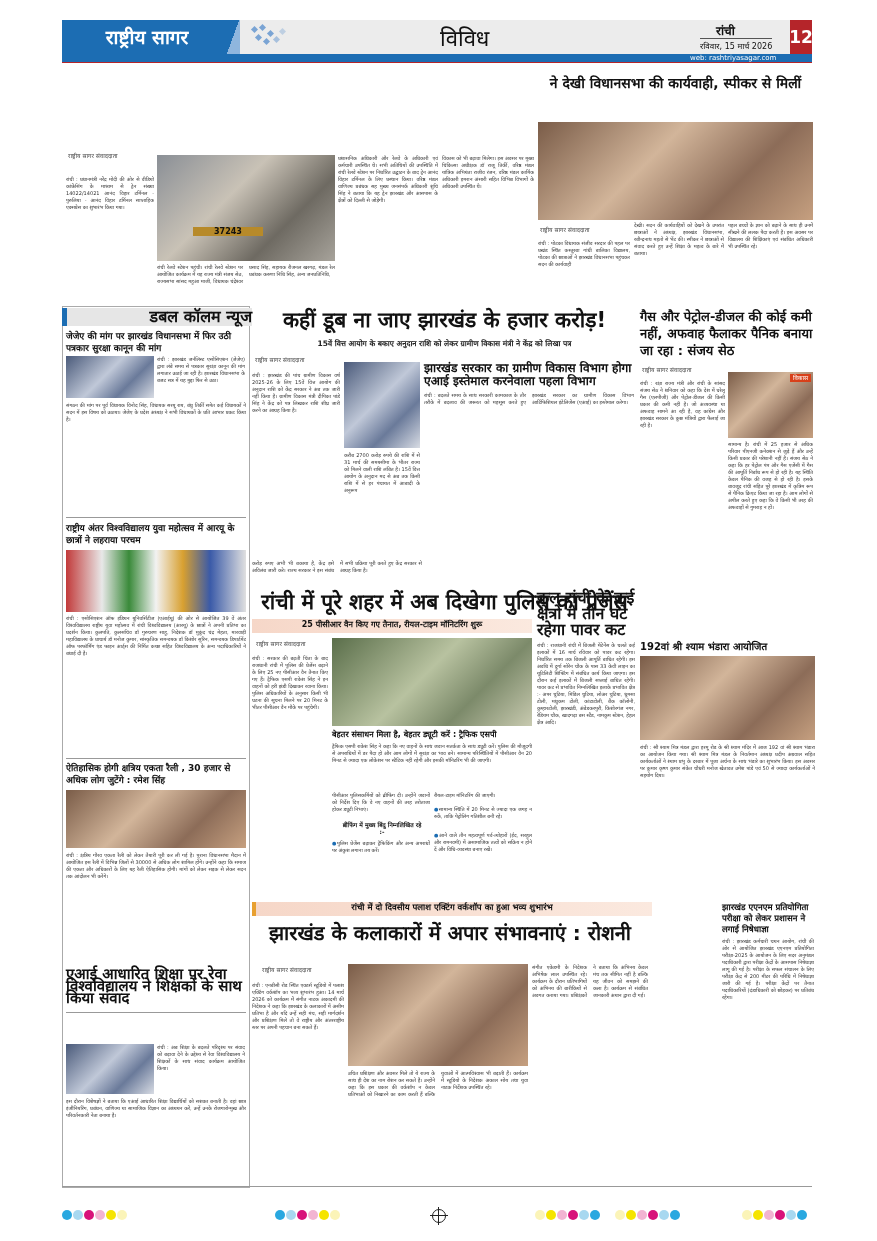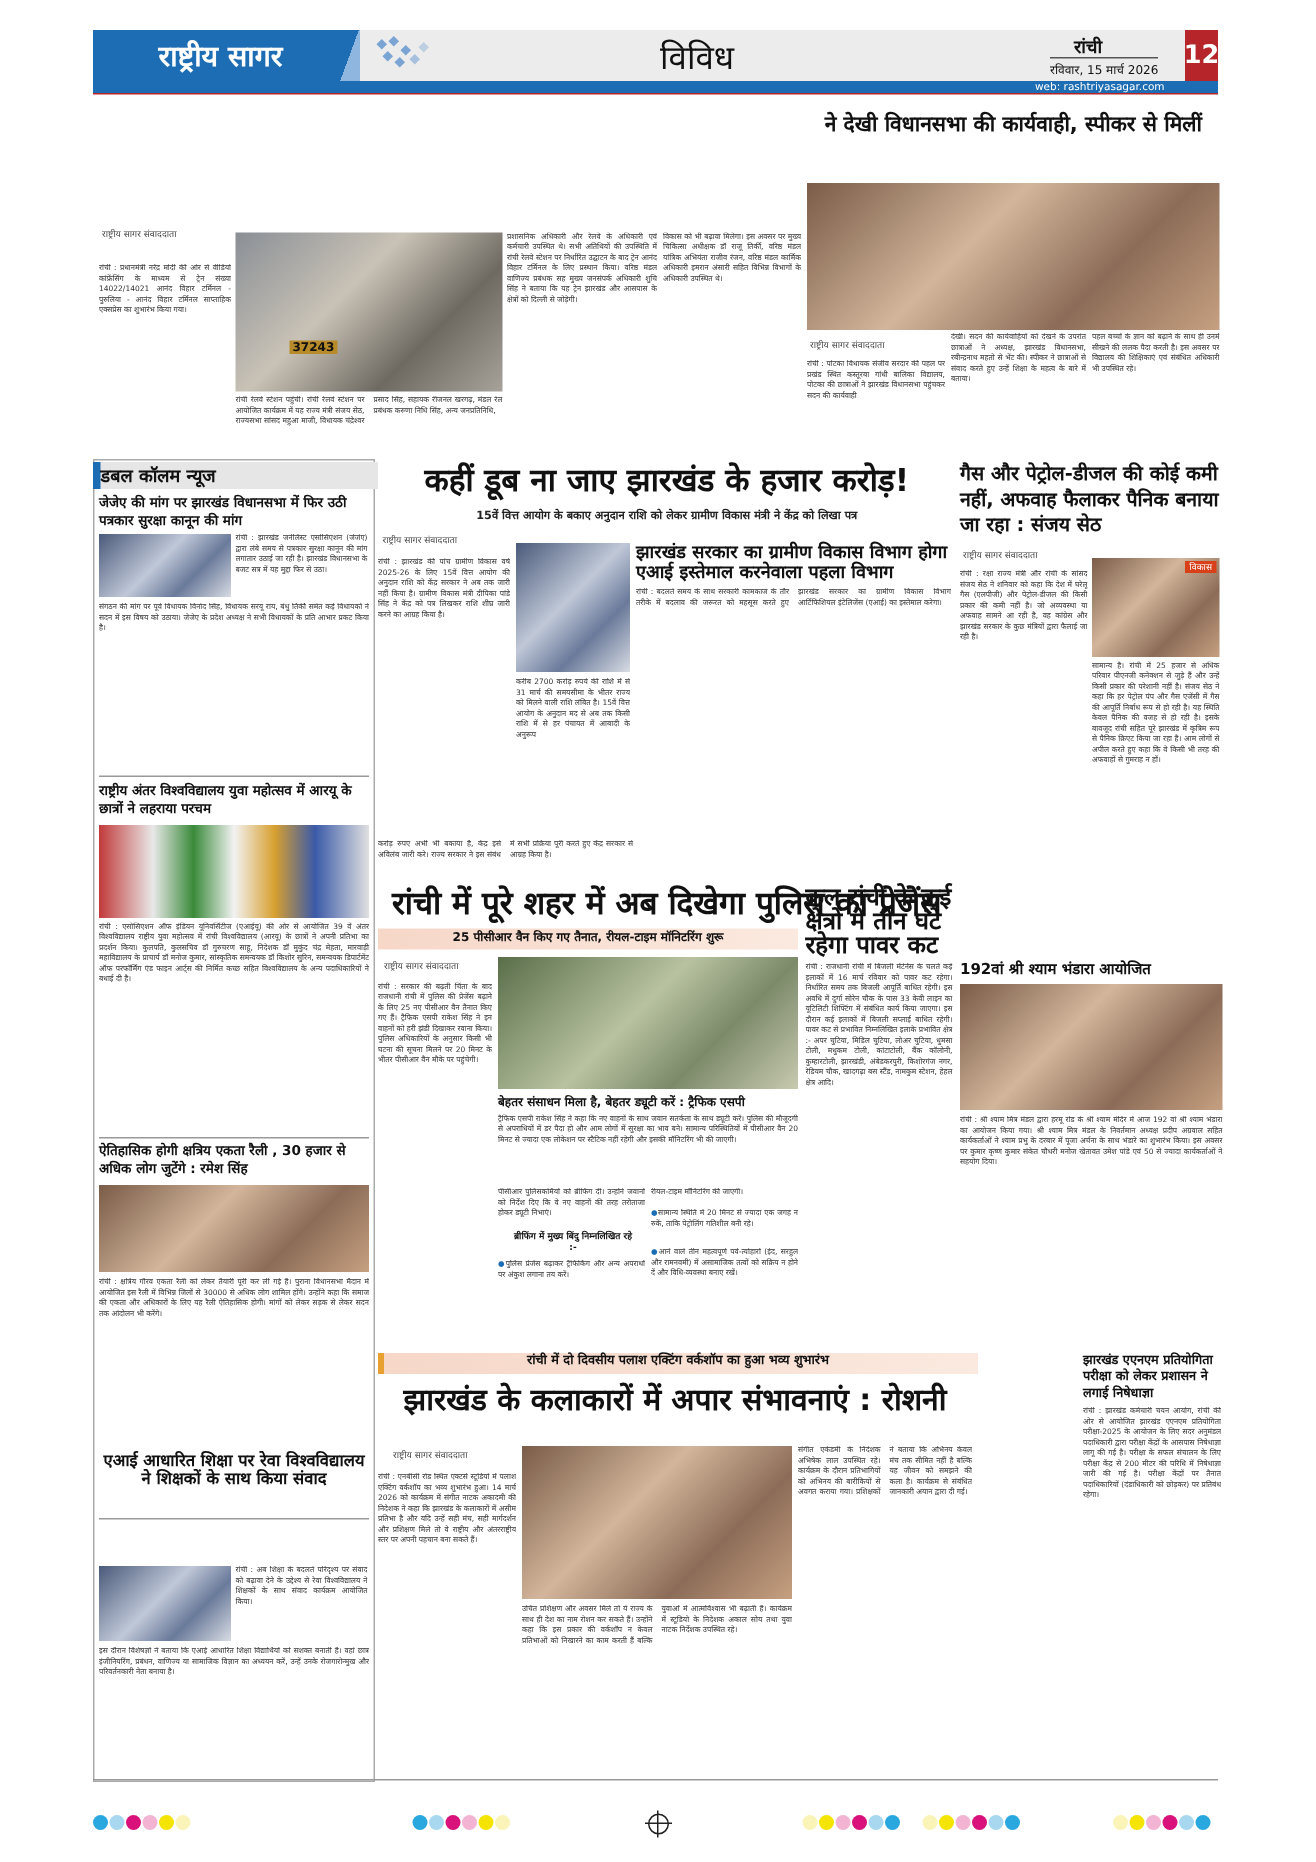--- a/index.html
+++ b/index.html
@@ -21,21 +21,21 @@
   
   .hl{font-weight:bold;line-height:1.15;color:#111;}
   .body{font-size:5px;line-height:7px;color:#333;text-align:justify;overflow:hidden;}
   .byline{font-size:6px;color:#444;}
   .photo{background:linear-gradient(135deg,#8a8f96,#c9c2b6 40%,#6e6a62 70%,#a7a39b);}
   .photo.warm{background:linear-gradient(135deg,#7a5c48,#d2b59a 40%,#8c6c58 70%,#c6a080);}
   .photo.green{background:linear-gradient(135deg,#5a6e4a,#b8c2a0 45%,#7c8a6a 70%,#c8cab0);}
   .photo.blue{background:linear-gradient(135deg,#4a5a7a,#c0c8d8 45%,#6a7a9a 70%,#d8dce4);}
   .rule{background:#999;}
   .pinkband{background:linear-gradient(90deg,#f6d7c8,#fbe9df);}
-  .dcn{left:62px;top:308px;width:185px;height:18px;background:#e6e6e6;border-left:5px solid #1c6db3;font-weight:bold;font-size:12px;text-align:left;line-height:18px;}
+  .dcn{left:62px;top:308px;width:185px;height:18px;background:#e6e6e6;border-left:5px solid #1c6db3;font-weight:bold;font-size:16px;text-align:right;line-height:18px;}
   .dot{position:absolute;width:10px;height:10px;border-radius:50%;}
   .c{background:#29a8e0;} .lc{background:#a8d8f0;} .m{background:#d8127a;} .lm{background:#f2b4d2;} .y{background:#f5e400;} .ly{background:#fbf4b8;}
   .reg{left:432px;top:1209px;width:12px;height:12px;border:1px solid #222;border-radius:50%;}
   .reg:before{content:"";position:absolute;left:-3px;top:5px;width:18px;height:1px;background:#222;}
   .reg:after{content:"";position:absolute;left:5px;top:-3px;width:1px;height:18px;background:#222;}
   .box{border:1px solid #999;}
   .bullet:before{content:"\25CF ";color:#1c6db3;}
 </style>
 </head>
 <body>
@@ -58,21 +58,21 @@
 <div class="abs mast-num">12</div>
 <div class="abs mast-bar"></div>
 <div class="abs mast-web">web: rashtriyasagar.com</div>
 <div class="abs mast-rule"></div>
 
 <div class="abs hl" style="left:66px;top:72px;width:470px;font-size:25px;text-align:center;line-height:33px;">
 </div>
 <div class="abs byline" style="left:68px;top:152px;">राष्ट्रीय सागर संवाददाता</div>
 <div class="abs body" style="left:66px;top:176px;width:88px;height:120px;">रांची : प्रधानमंत्री नरेंद्र मोदी की ओर से वीडियो कांफ्रेंसिंग के माध्यम से ट्रेन संख्या 14022/14021 आनंद विहार टर्मिनल - पुरुलिया - आनंद विहार टर्मिनल साप्ताहिक एक्सप्रेस का शुभारंभ किया गया।</div>
 <div class="abs photo" style="left:157px;top:155px;width:178px;height:106px;">
-  <div style="position:absolute;left:36px;top:72px;background:#b78a2a;color:#111;font-size:8px;font-weight:bold;padding:0 2px;text-align:center;">37243</div>
+  <div style="position:absolute;left:36px;top:72px;background:#b78a2a;color:#111;font-size:8px;font-weight:bold;padding:0 21px;text-align:center;">37243</div>
 </div>
 <div class="abs body" style="left:157px;top:264px;width:178px;height:36px;column-count:2;column-gap:6px;">रांची रेलवे स्टेशन पहुंची। रांची रेलवे स्टेशन पर आयोजित कार्यक्रम में यह राज्य मंत्री संजय सेठ, राज्यसभा सांसद महुआ माजी, विधायक चंद्रेश्वर प्रसाद सिंह, सहायक रीजनल खरगढ़, मंडल रेल प्रबंधक करुणा निधि सिंह, अन्य जनप्रतिनिधि,</div>
 <div class="abs body" style="left:338px;top:155px;width:100px;height:145px;">प्रशासनिक अधिकारी और रेलवे के अधिकारी एवं कर्मचारी उपस्थित थे। सभी अतिथियों की उपस्थिति में रांची रेलवे स्टेशन पर निर्धारित उद्घाटन के बाद ट्रेन आनंद विहार टर्मिनल के लिए प्रस्थान किया। वरिष्ठ मंडल वाणिज्य प्रबंधक सह मुख्य जनसंपर्क अधिकारी शुचि सिंह ने बताया कि यह ट्रेन झारखंड और आसपास के क्षेत्रों को दिल्ली से जोड़ेगी।</div>
 <div class="abs body" style="left:442px;top:155px;width:92px;height:145px;">विकास को भी बढ़ावा मिलेगा। इस अवसर पर मुख्य चिकित्सा अधीक्षक डॉ राजू तिर्की, वरिष्ठ मंडल यांत्रिक अभियंता राजीव रंजन, वरिष्ठ मंडल कार्मिक अधिकारी इमरान अंसारी सहित विभिन्न विभागों के अधिकारी उपस्थित थे।</div>
 
 <div class="abs hl" style="left:538px;top:74px;width:275px;font-size:14px;text-align:center;line-height:19px;">
   <div>ने देखी विधानसभा की कार्यवाही, स्पीकर से मिलीं</div>
 </div>
 <div class="abs photo warm" style="left:538px;top:122px;width:275px;height:98px;"></div>
 <div class="abs byline" style="left:540px;top:226px;">राष्ट्रीय सागर संवाददाता</div>
@@ -91,21 +91,21 @@
 <div class="abs hl" style="left:66px;top:522px;width:180px;font-size:9px;line-height:12px;">राष्ट्रीय अंतर विश्वविद्यालय युवा महोत्सव में आरयू के छात्रों ने लहराया परचम</div>
 <div class="abs photo" style="left:66px;top:550px;width:180px;height:62px;background:linear-gradient(90deg,#c23a3a,#e8e8e8 20%,#3a8a3a 35%,#f2f2f2 50%,#d8a030 65%,#3a5aa8 80%,#e0e0e0);"></div>
 <div class="abs body" style="left:66px;top:615px;width:180px;height:140px;">रांची : एसोसिएशन ऑफ इंडियन यूनिवर्सिटीज (एआईयू) की ओर से आयोजित 39 वें अंतर विश्वविद्यालय राष्ट्रीय युवा महोत्सव में रांची विश्वविद्यालय (आरयू) के छात्रों ने अपनी प्रतिभा का प्रदर्शन किया। कुलपति, कुलसचिव डॉ गुरुचरण साहू, निदेशक डॉ मुकुंद चंद्र मेहता, मारवाड़ी महाविद्यालय के प्राचार्य डॉ मनोज कुमार, सांस्कृतिक समन्वयक डॉ किशोर सुरिन, समन्वयक डिपार्टमेंट ऑफ परफॉर्मिंग एंड फाइन आर्ट्स की निर्मित कच्छ सहित विश्वविद्यालय के अन्य पदाधिकारियों ने बधाई दी है।</div>
 <div class="abs rule" style="left:66px;top:758px;width:180px;height:1px;"></div>
 
 <div class="abs hl" style="left:66px;top:762px;width:180px;font-size:9px;line-height:12px;">ऐतिहासिक होगी क्षत्रिय एकता रैली , 30 हजार से अधिक लोग जुटेंगे : रमेश सिंह</div>
 <div class="abs photo warm" style="left:66px;top:790px;width:180px;height:58px;"></div>
 <div class="abs body" style="left:66px;top:852px;width:180px;height:158px;">रांची : क्षत्रिय गौरव एकता रैली को लेकर तैयारी पूरी कर ली गई है। पुराना विधानसभा मैदान में आयोजित इस रैली में विभिन्न जिलों से 30000 से अधिक लोग शामिल होंगे। उन्होंने कहा कि समाज की एकता और अधिकारों के लिए यह रैली ऐतिहासिक होगी। मांगों को लेकर सड़क से लेकर सदन तक आंदोलन भी करेंगे।</div>
 <div class="abs rule" style="left:66px;top:1012px;width:180px;height:1px;"></div>
 
-<div class="abs hl" style="left:66px;top:968px;width:180px;font-size:11px;line-height:12px;text-align:center;">एआई आधारित शिक्षा पर रेवा विश्वविद्यालय ने शिक्षकों के साथ किया संवाद</div>
+<div class="abs hl" style="left:66px;top:968px;width:180px;font-size:15px;line-height:12px;">एआई आधारित शिक्षा पर रेवा विश्वविद्यालय ने शिक्षकों के साथ किया संवाद</div>
 <div class="abs photo blue" style="left:66px;top:1044px;width:88px;height:50px;"></div>
 <div class="abs body" style="left:157px;top:1044px;width:88px;height:52px;">रांची : अब शिक्षा के बदलते परिदृश्य पर संवाद को बढ़ावा देने के उद्देश्य से रेवा विश्वविद्यालय ने शिक्षकों के साथ संवाद कार्यक्रम आयोजित किया।</div>
 <div class="abs body" style="left:66px;top:1098px;width:180px;height:84px;">इस दौरान विशेषज्ञों ने बताया कि एआई आधारित शिक्षा विद्यार्थियों को सशक्त बनाती है। वहां छात्र इंजीनियरिंग, प्रबंधन, वाणिज्य या सामाजिक विज्ञान का अध्ययन करें, उन्हें उनके रोजगारोन्मुख और परिवर्तनकारी नेता बनाया है।</div>
 
 <div class="abs hl" style="left:252px;top:308px;width:385px;font-size:21px;text-align:center;">कहीं डूब ना जाए झारखंड के हजार करोड़!</div>
 <div class="abs" style="left:252px;top:338px;width:385px;font-size:7.5px;text-align:center;color:#222;font-weight:bold;">15वें वित्त आयोग के बकाए अनुदान राशि को लेकर ग्रामीण विकास मंत्री ने केंद्र को लिखा पत्र</div>
 <div class="abs byline" style="left:255px;top:356px;">राष्ट्रीय सागर संवाददाता</div>
 <div class="abs body" style="left:252px;top:372px;width:88px;height:185px;">रांची : झारखंड की पांच ग्रामीण विकास वर्ष 2025-26 के लिए 15वें वित्त आयोग की अनुदान राशि को केंद्र सरकार ने अब तक जारी नहीं किया है। ग्रामीण विकास मंत्री दीपिका पांडे सिंह ने केंद्र को पत्र लिखकर राशि शीघ्र जारी करने का आग्रह किया है।</div>
 <div class="abs photo blue" style="left:344px;top:362px;width:76px;height:86px;"></div>
 <div class="abs body" style="left:344px;top:452px;width:76px;height:105px;">करीब 2700 करोड़ रुपये की राशि में से 31 मार्च की समयसीमा के भीतर राज्य को मिलने वाली राशि लंबित है। 15वें वित्त आयोग के अनुदान मद से अब तक किसी राशि में से हर पंचायत में आबादी के अनुरूप</div>

